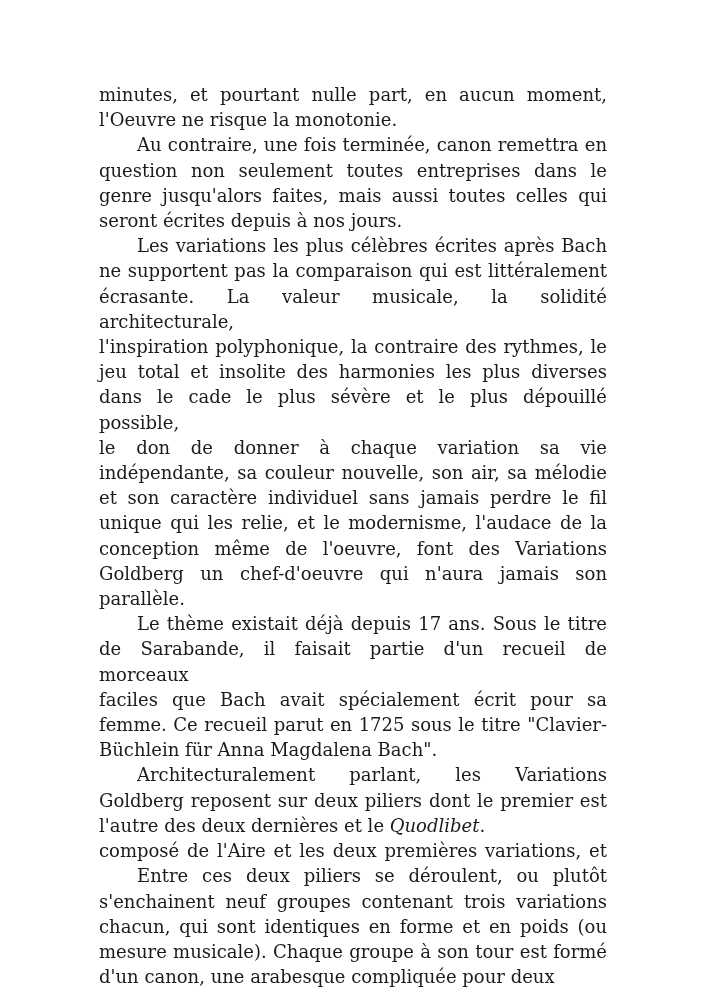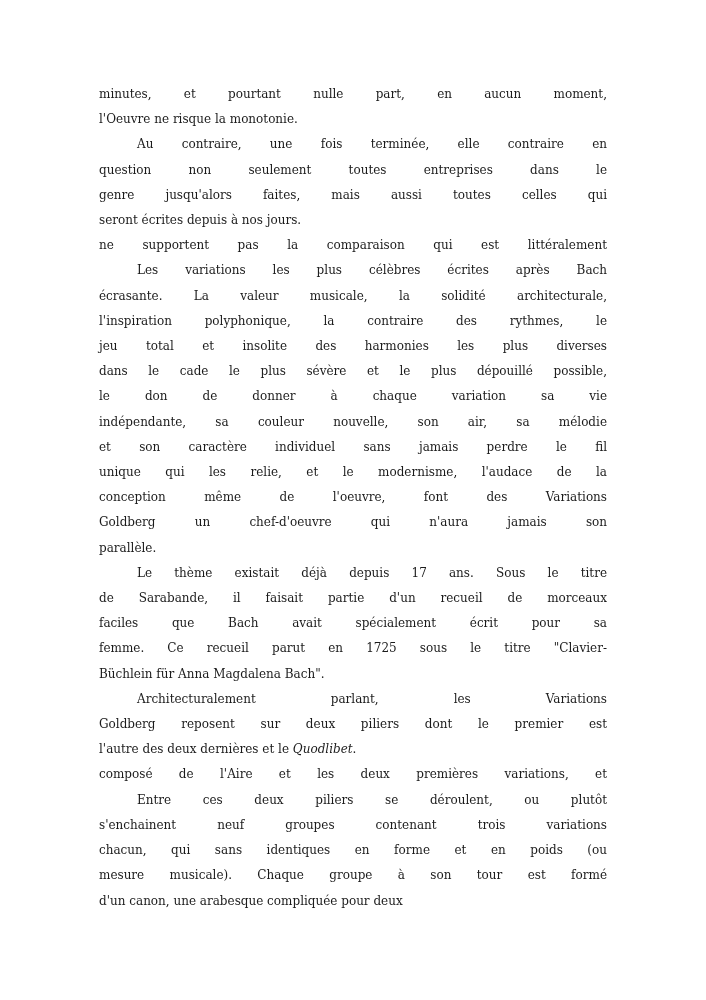--- a/index.html
+++ b/index.html
@@ -15,21 +15,21 @@
     overflow: hidden;
     box-sizing: border-box;
   }
   .text-column {
     position: absolute;
     left: 99px;
     top: 82px;
     width: 508px;
     color: #1b1b1b;
     font-family: "DejaVu Serif", "Liberation Serif", serif;
-    font-size: 12px;
+    font-size: 18px;
     line-height: 25.2px;
   }
   .paragraph {
     margin: 0;
     padding: 0;
   }
   .line {
     text-align: justify;
     text-align-last: justify;
     -moz-text-align-last: justify;
@@ -49,28 +49,28 @@
 <body>
 
 <div class="page">
   <div class="text-column">
 
   <div class="paragraph">
         <div class="line">minutes, et pourtant nulle part, en aucun moment,</div>
         <div class="line last">l'Oeuvre ne risque la monotonie.</div>
       </div>
       <div class="paragraph">
-        <div class="line indent">Au contraire, une fois terminée, elle contraire en</div>
+        <div class="line indent">Au contraire, une fois terminée, canon remettra en</div>
         <div class="line">question non seulement toutes entreprises dans le</div>
         <div class="line">genre jusqu'alors faites, mais aussi toutes celles qui</div>
         <div class="line last">seront écrites depuis à nos jours.</div>
       </div>
       <div class="paragraph">
+        <div class="line indent">Les variations les plus célèbres écrites après Bach</div>
         <div class="line">ne supportent pas la comparaison qui est littéralement</div>
-        <div class="line indent">Les variations les plus célèbres écrites après Bach</div>
         <div class="line">écrasante. La valeur musicale, la solidité architecturale,</div>
         <div class="line">l'inspiration polyphonique, la contraire des rythmes, le</div>
         <div class="line">jeu total et insolite des harmonies les plus diverses</div>
         <div class="line">dans le cade le plus sévère et le plus dépouillé possible,</div>
         <div class="line">le don de donner à chaque variation sa vie</div>
         <div class="line">indépendante, sa couleur nouvelle, son air, sa mélodie</div>
         <div class="line">et son caractère individuel sans jamais perdre le fil</div>
         <div class="line">unique qui les relie, et le modernisme, l'audace de la</div>
         <div class="line">conception même de l'oeuvre, font des Variations</div>
         <div class="line">Goldberg un chef-d'oeuvre qui n'aura jamais son</div>
@@ -85,18 +85,18 @@
       </div>
       <div class="paragraph">
         <div class="line indent">Architecturalement parlant, les Variations</div>
         <div class="line">Goldberg reposent sur deux piliers dont le premier est</div>
         <div class="line last">l'autre des deux dernières et le <em>Quodlibet</em>.</div>
         <div class="line">composé de l'Aire et les deux premières variations, et</div>
       </div>
       <div class="paragraph">
         <div class="line indent">Entre ces deux piliers se déroulent, ou plutôt</div>
         <div class="line">s'enchainent neuf groupes contenant trois variations</div>
-        <div class="line">chacun, qui sans identiques en forme et en poids (ou</div>
+        <div class="line">chacun, qui sont identiques en forme et en poids (ou</div>
         <div class="line">mesure musicale). Chaque groupe à son tour est formé</div>
         <div class="line last">d'un canon, une arabesque compliquée pour deux</div>
       </div>
     </div>
 </div>
 
 </body></html>

